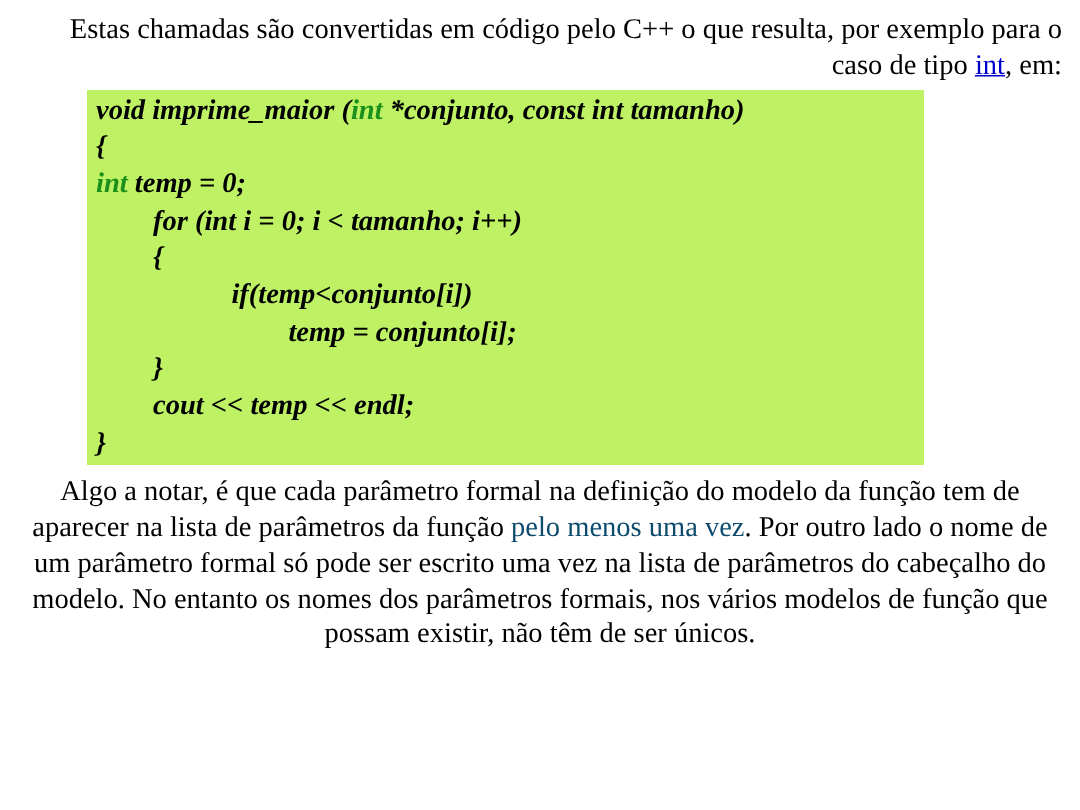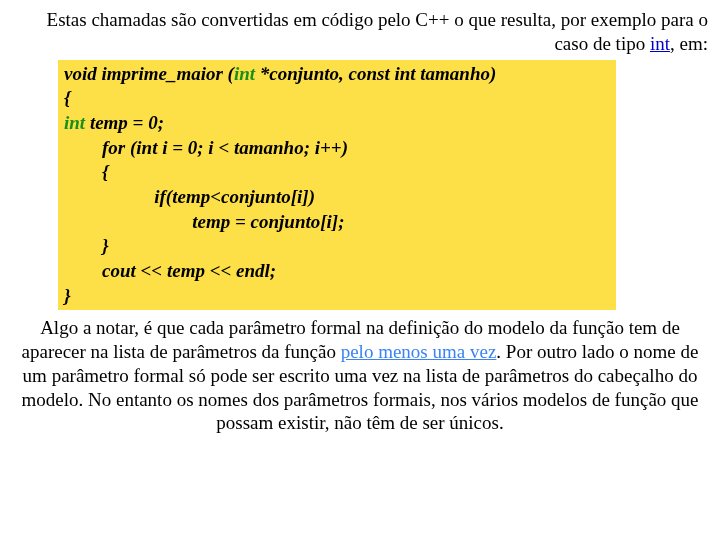--- a/index.html
+++ b/index.html
@@ -12,42 +12,41 @@
     width: 720px;
     height: 540px;
     box-sizing: border-box;
     background: #fff;
   }
   .para1 {
     text-align: right;
     margin: 0 0 4px 0;
   }
   .code-block {
-    background: #fde047;
+    background: #bef264;
     margin: 0 0 6px 46px;
     padding: 2px 6px 2px 6px;
     width: 558px;
     box-sizing: border-box;
     font-family: "Times New Roman", Times, serif;
     font-style: italic;
     font-weight: bold;
     font-size: 19px;
     line-height: 1.3;
     white-space: pre;
   }
   .type-kw {
     color: #1a8f1a;
   }
   .type-link {
     color: #0000cc;
     text-decoration: underline;
   }
   .link {
-    color: #3b82f6;
-    text-decoration: underline;
+    color: #0c4a6e;
     margin-top: 16px;
   }
   .para2 {
     text-align: center;
     margin: 0;
   }
 </style>
 </head>
 <body>
 

